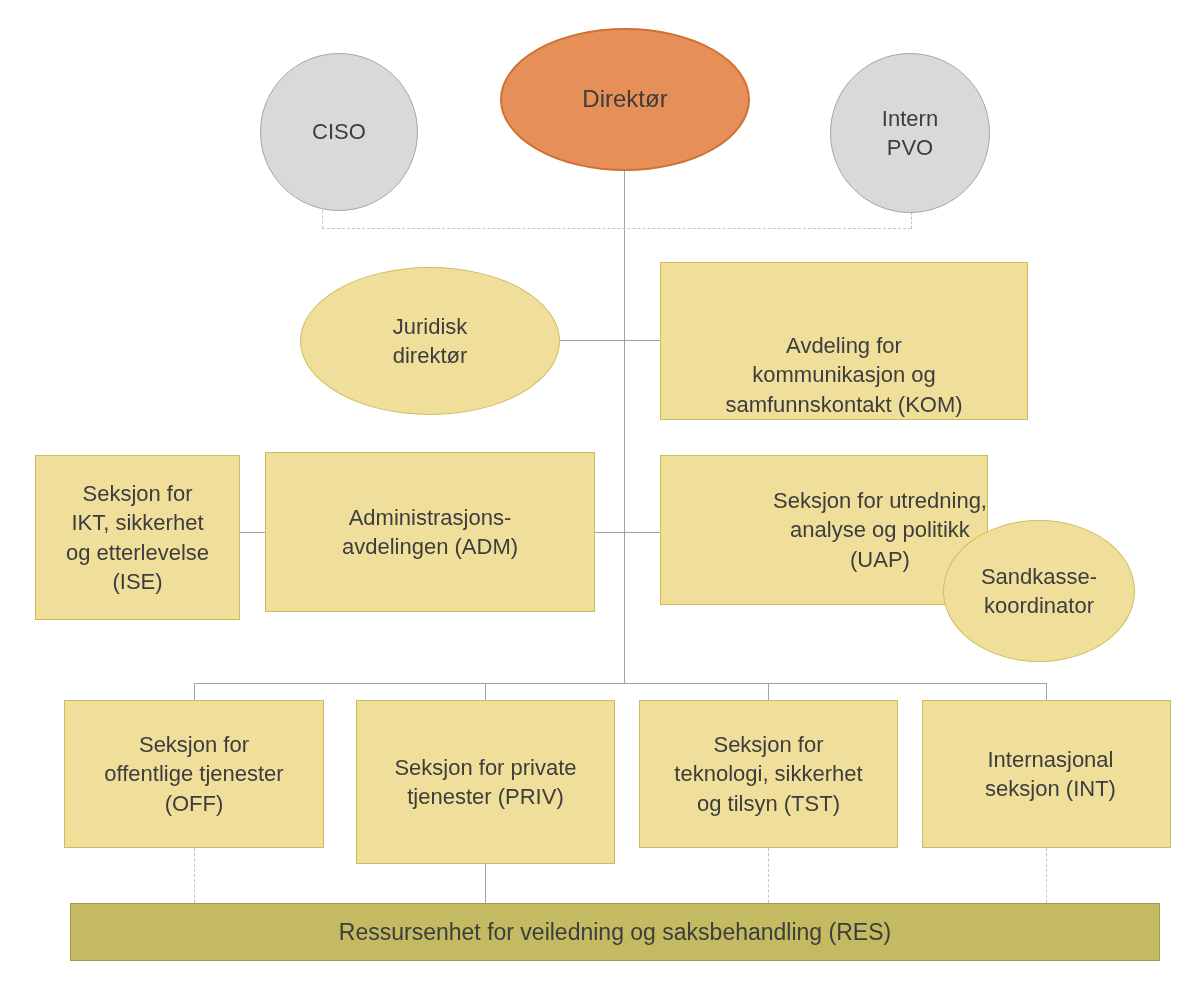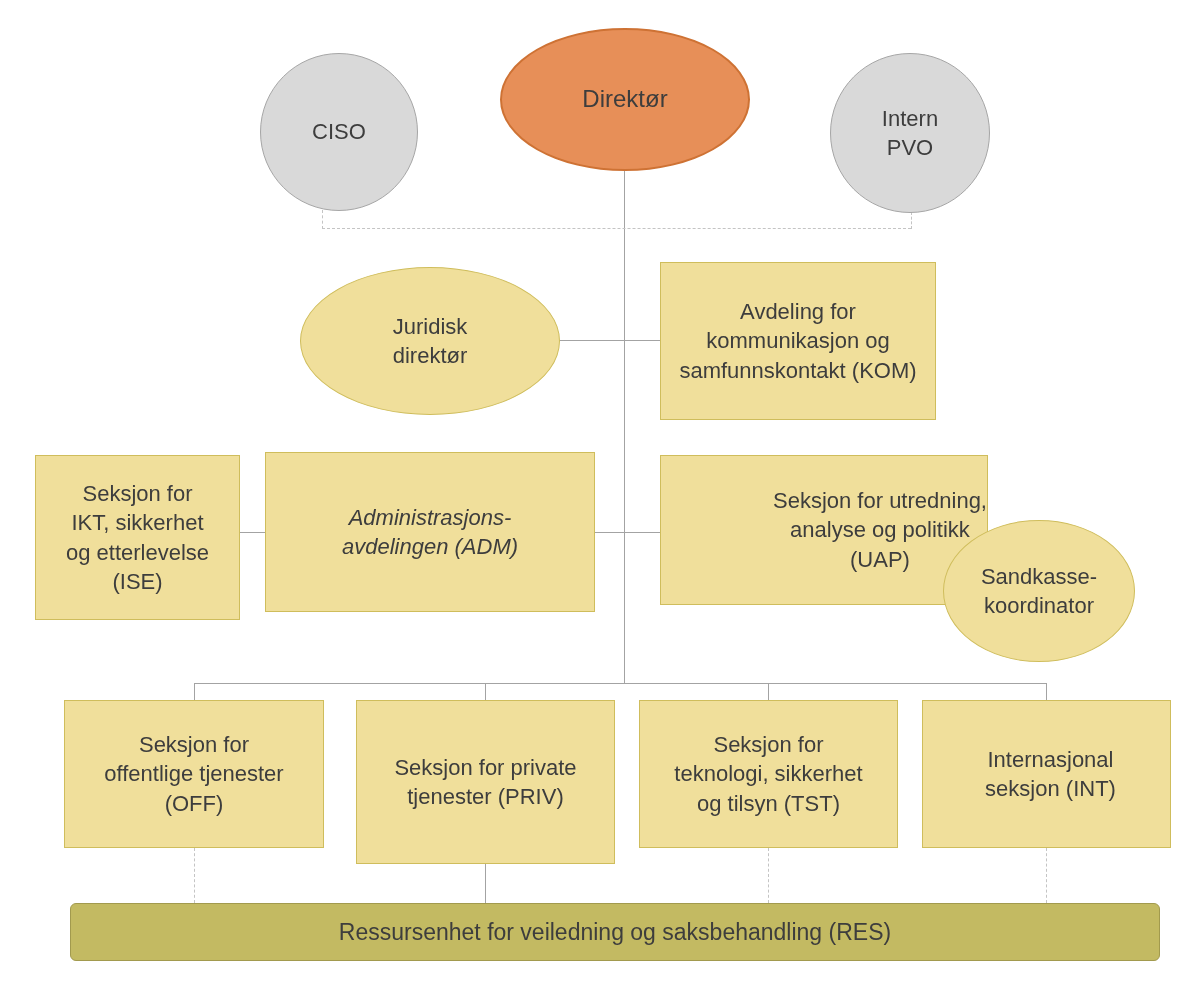--- a/index.html
+++ b/index.html
@@ -21,31 +21,31 @@
     justify-content: center;
     text-align: center;
     box-sizing: border-box;
     z-index: 2;
   }
   .label { white-space: pre-line; line-height: 1.34; font-size: 22px; }
   .ellipse { border-radius: 50%; }
   .unit     { background: #F0DF9B; border: 1.5px solid #CFBD5C; }
   .staff    { background: #D9D9D9; border: 1.5px solid #A6A6A6; }
   .director { background: #E78F58; border: 2px solid #CE7234; }
-  .resource { background: #C3BA62; border: 1.5px solid #A29A4E; border-radius: 6px; }
+  .resource { background: #C3BA62; border: 1.5px solid #A29A4E; border-radius: 0; }
 
   
   #ciso      { left: 260px; top: 53px;  width: 158px; height: 158px; align-items: center; }
   #direktor  { left: 500px; top: 28px;  width: 250px; height: 143px; }
   #direktor .label { font-size: 24px; }
   #pvo       { left: 830px; top: 53px;  width: 160px; height: 160px; }
   #juridisk  { left: 300px; top: 267px; width: 260px; height: 148px; }
-  #kom       { left: 660px; top: 262px; width: 276px; height: 158px; }
+  #kom       { left: 660px; top: 262px; width: 368px; height: 158px; align-items: flex-end; }
   #ise       { left: 35px;  top: 455px; width: 205px; height: 165px; }
-  #adm       { left: 265px; top: 452px; width: 330px; height: 160px; font-style: italic; }
+  #adm       { left: 265px; top: 452px; width: 330px; height: 160px; }
   #uap       { left: 660px; top: 455px; width: 328px; height: 150px; justify-content: flex-end; }
   #sandkasse { left: 943px; top: 520px; width: 192px; height: 142px; z-index: 3; }
   #off       { left: 64px;  top: 700px; width: 260px; height: 148px; }
   #priv      { left: 356px; top: 700px; width: 259px; height: 164px; }
   #tst       { left: 639px; top: 700px; width: 259px; height: 148px; }
   #int       { left: 922px; top: 700px; width: 249px; height: 148px; padding-left: 8px; }
   #res       { left: 70px;  top: 903px; width: 1090px; height: 58px; }
   #res .label { font-size: 23px; }
 
   

